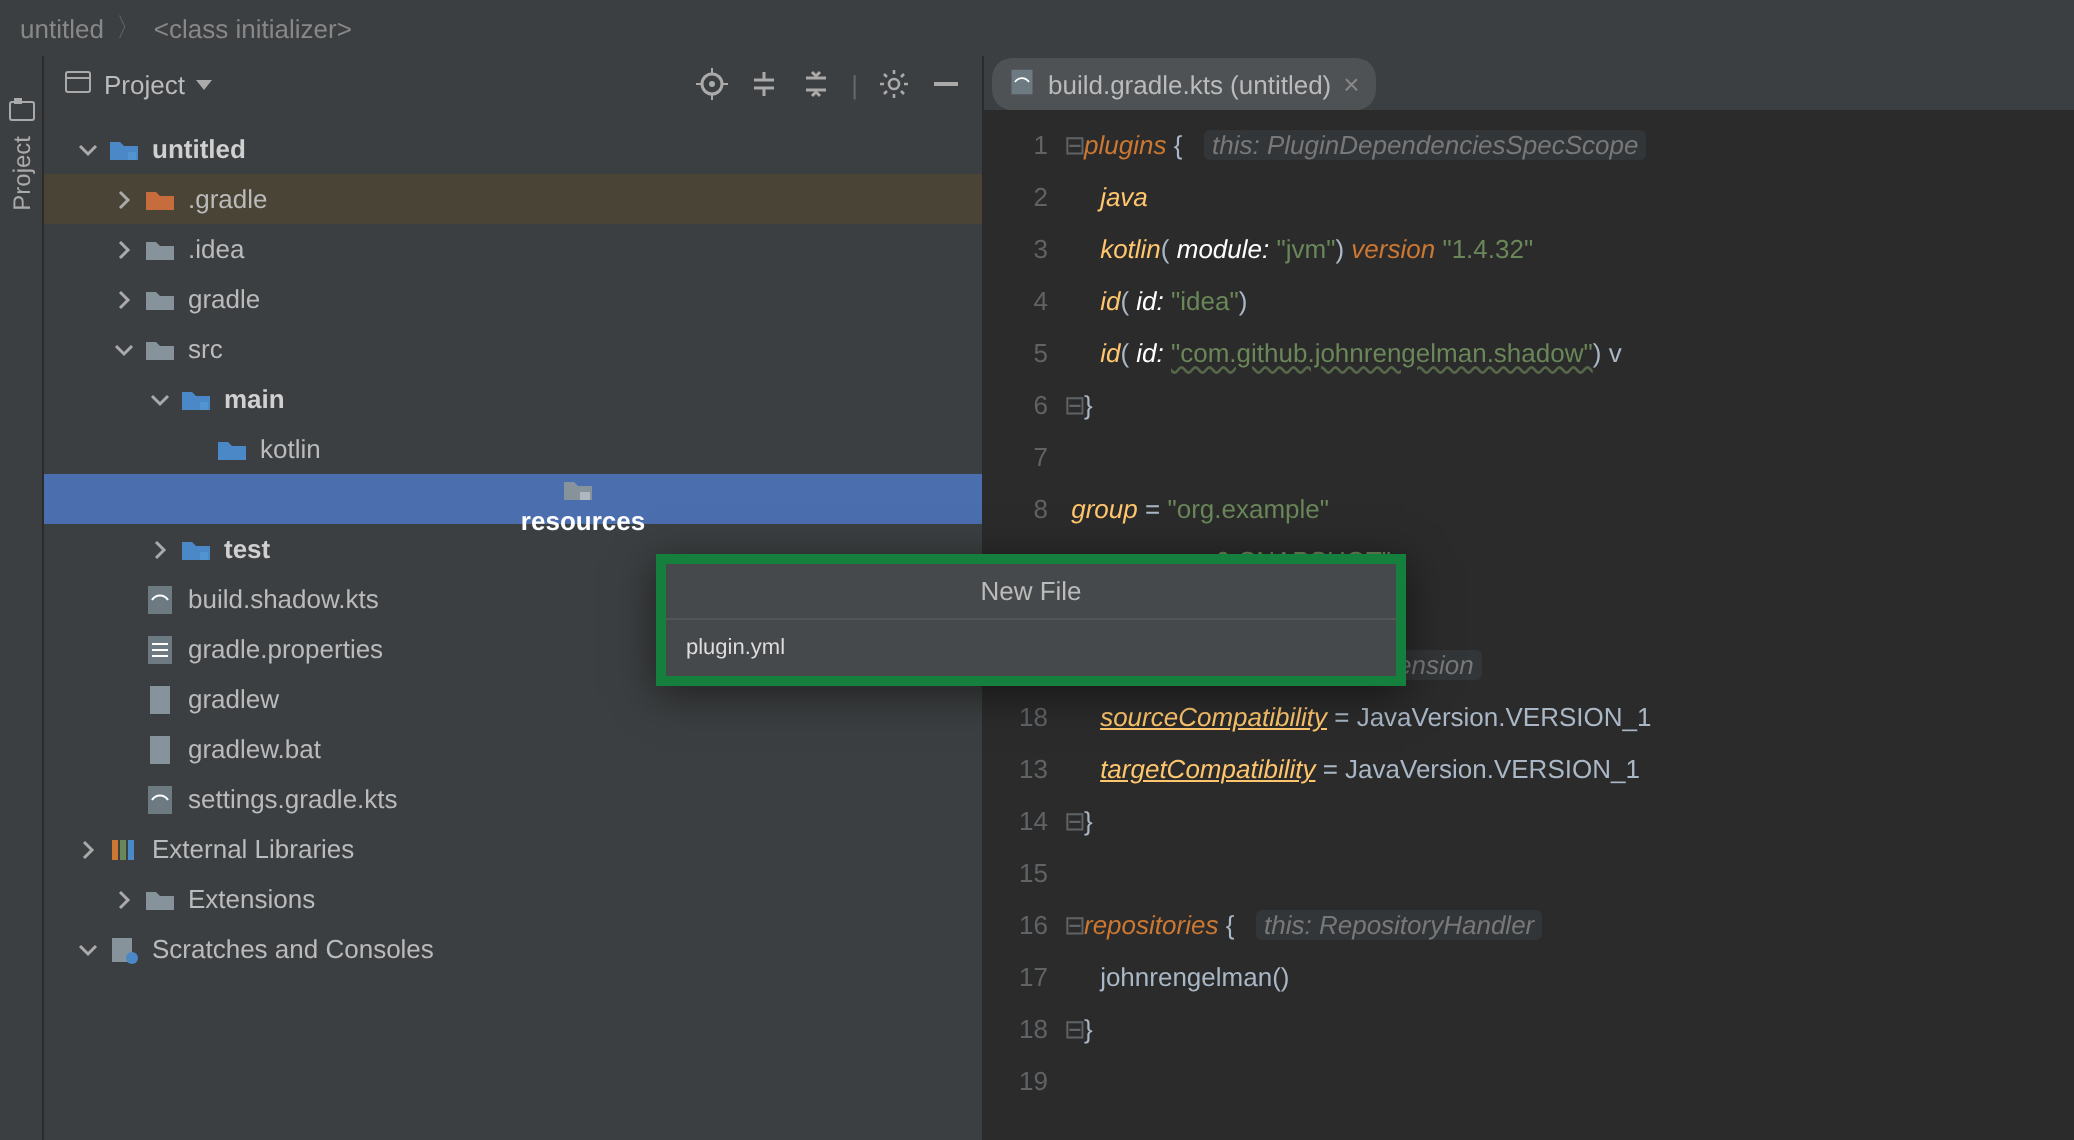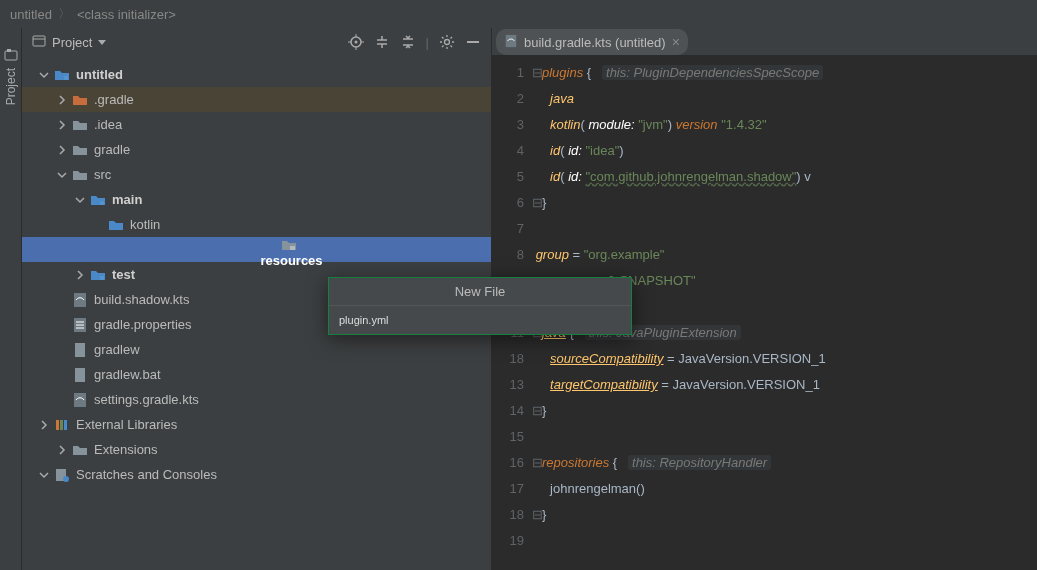--- a/index.html
+++ b/index.html
@@ -50,21 +50,21 @@
     .kw { color: #cc7832; font-style: italic; }
     .id { color: #ffc66d; font-style: italic; }
     .str { color: #6a8759; }
     .strdec { color: #6a8759; text-decoration: underline wavy #55684a; }
     .hint { color: #787878; font-style: italic; background: #333638; padding: 0 4px; border-radius: 3px; }
     .param { color: #ffffff; font-style: italic; }
     .fn { color: #ffc66d; font-style: italic; text-decoration: underline; }
     .txt { color: #a9b7c6; }
     .fold { display: inline-block; width: 10px; text-align: center; color: #606366; }
     
-    .popup { position: absolute; top: 277px; left: 328px; width: 304px; background: #46494b; border: 1px solid #15803d; box-shadow: 0 4px 20px rgba(0,0,0,0.5); z-index: 10; }
+    .popup { position: absolute; top: 277px; left: 328px; width: 375px; background: #46494b; border: 5px solid #15803d; box-shadow: 0 4px 20px rgba(0,0,0,0.5); z-index: 10; }
     .popup-title { text-align: center; padding: 6px 0; color: #bbb; border-bottom: 1px solid #555; }
     .popup-input { width: 100%; padding: 8px 10px; background: transparent; border: none; color: #ddd; outline: none; font-size: 11px; }
     @keyframes blink { 50% { border-color: transparent; } }
   </style>
 </head>
 <body>
 
 <div class="breadcrumb-bar">
   <span class="crumb">untitled</span>
   <span class="chevron">〉</span>

